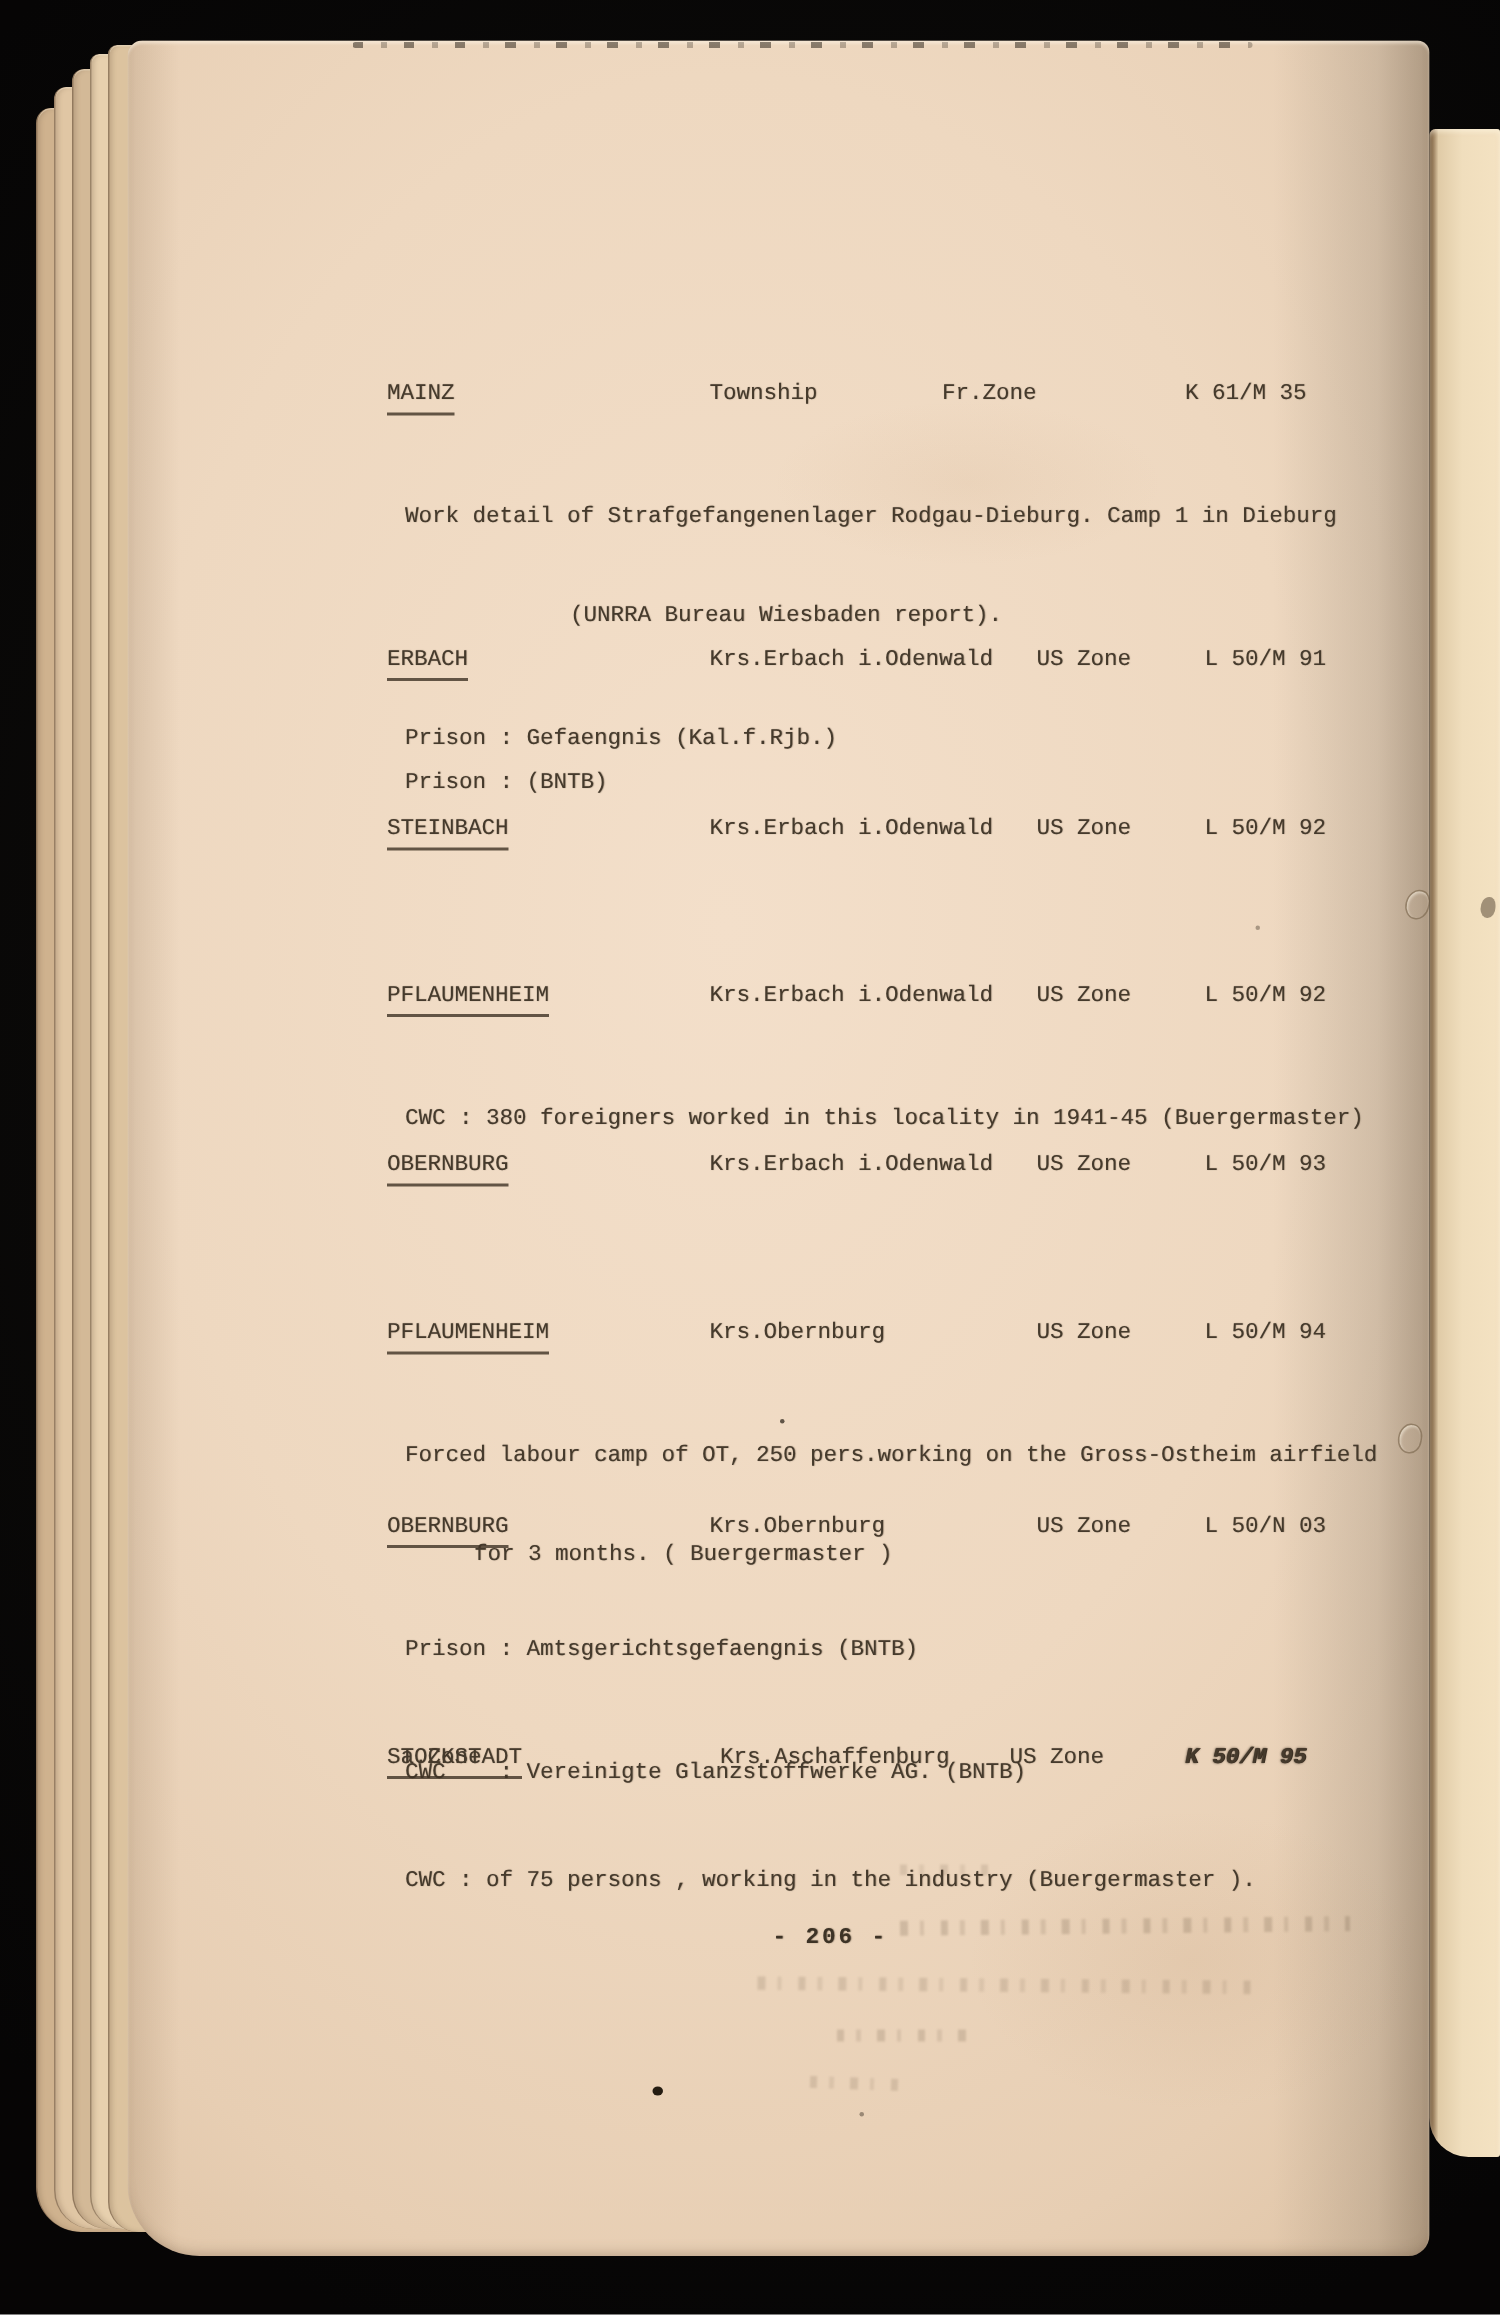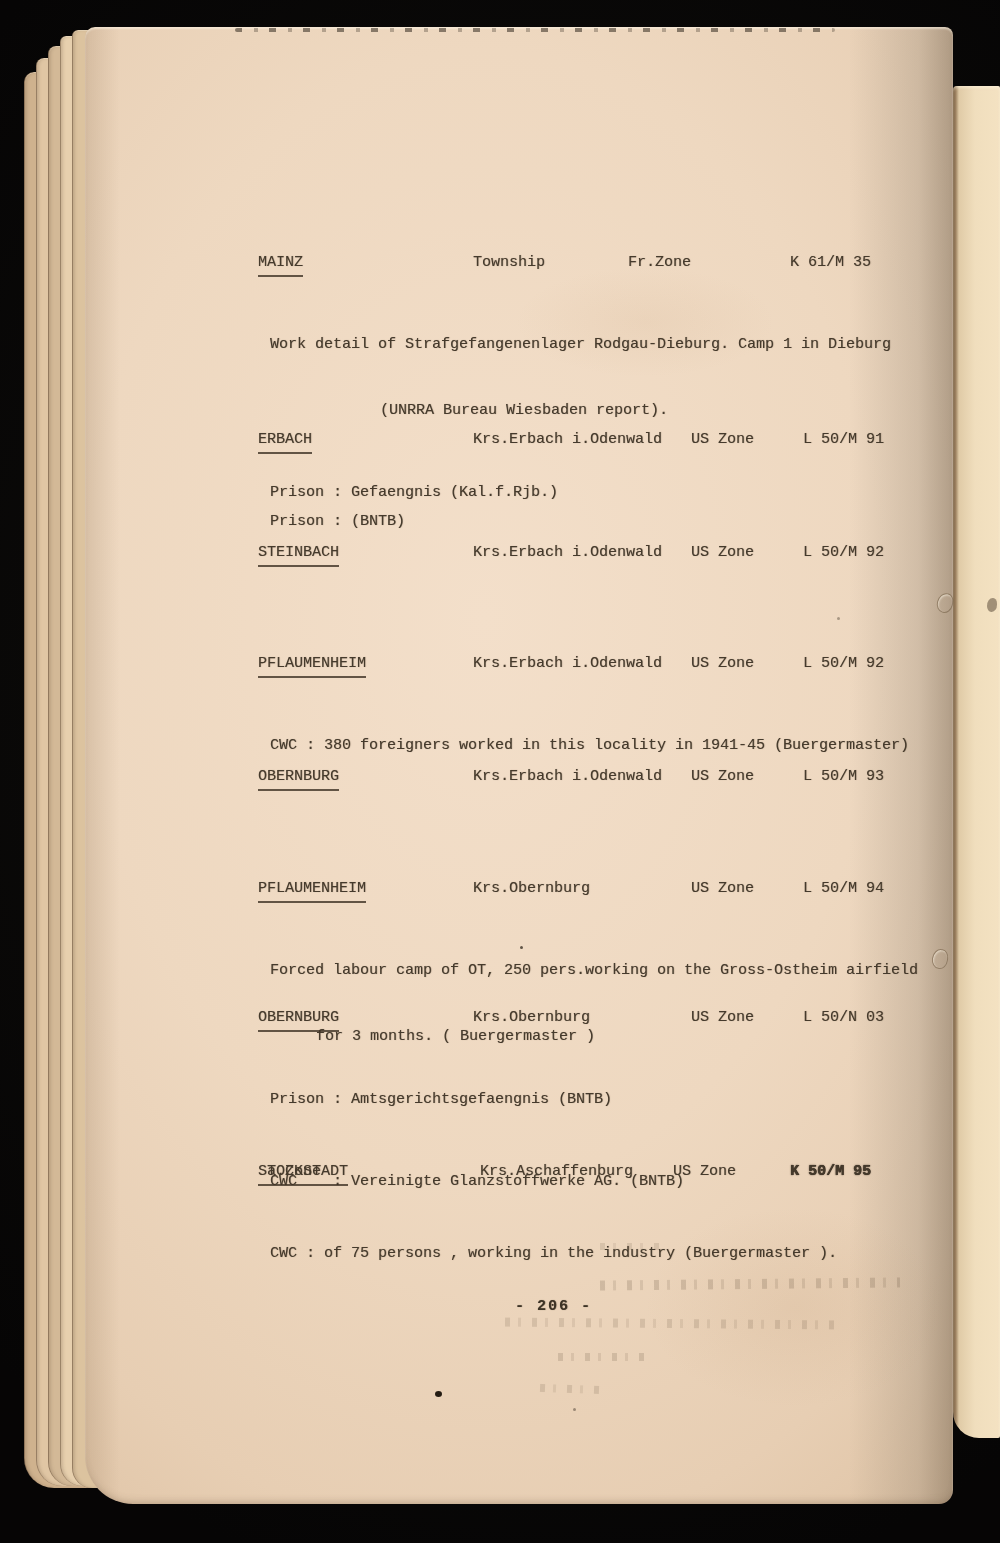--- a/index.html
+++ b/index.html
@@ -53,28 +53,28 @@
   .name{left:0;}
   .uline{border-bottom:2px solid rgba(62,50,36,.8);padding-bottom:1px;}
   .district{left:215px;}
   .zone{left:433px;}
   .mapref{left:545px;}
   .e-mainz .zone{left:370px;text-align:center;}
   .e-mainz .mapref{left:532px;}
   .e-stock .district{left:222px;}
   .e-stock .zone{left:415px;}
   .e-stock .mapref{left:532px;}
-  .smudged{text-shadow:0 0 1.5px rgba(50,38,26,.95), 0.6px 0.4px 0 rgba(50,38,26,.9);font-weight:bold;}
+  .smudged{text-shadow:0 0 1.5px rgba(50,38,26,.95), 0.6px 0.4px 0 rgba(50,38,26,.9);font-weight:bold;font-style:italic;}
   .line{margin:16px 0 0 12px;}
   .line.cont{margin-top:0;}
   .ind-110{padding-left:110px;}
   .ind-46{padding-left:46px;}
 
   .pageno{position:absolute;left:430px;top:1254px;letter-spacing:2px;
-          color:#3d3326;font-weight:bold;text-shadow:0.5px 0.4px 0.8px rgba(60,46,32,.6);margin-top:15px;}
+          color:#3d3326;font-weight:bold;text-shadow:0.5px 0.4px 0.8px rgba(60,46,32,.6);}
 
   
   .bleed{position:absolute;opacity:.28;filter:blur(.6px);
     background:
       repeating-linear-gradient(90deg, rgba(90,72,52,.7) 0 5px, rgba(90,72,52,0) 5px 13px, rgba(90,72,52,.5) 13px 16px, rgba(90,72,52,0) 16px 27px);
     background-size:100% 3px;background-repeat:repeat-y;}
   .b1{left:515px;top:1252px;width:300px;height:10px;transform:rotate(-.6deg);}
   .b2{left:420px;top:1292px;width:330px;height:9px;transform:rotate(.5deg);opacity:.22;}
   .b3{left:473px;top:1326px;width:92px;height:8px;opacity:.25;}
   .b4{left:515px;top:1216px;width:60px;height:7px;opacity:.2;}

